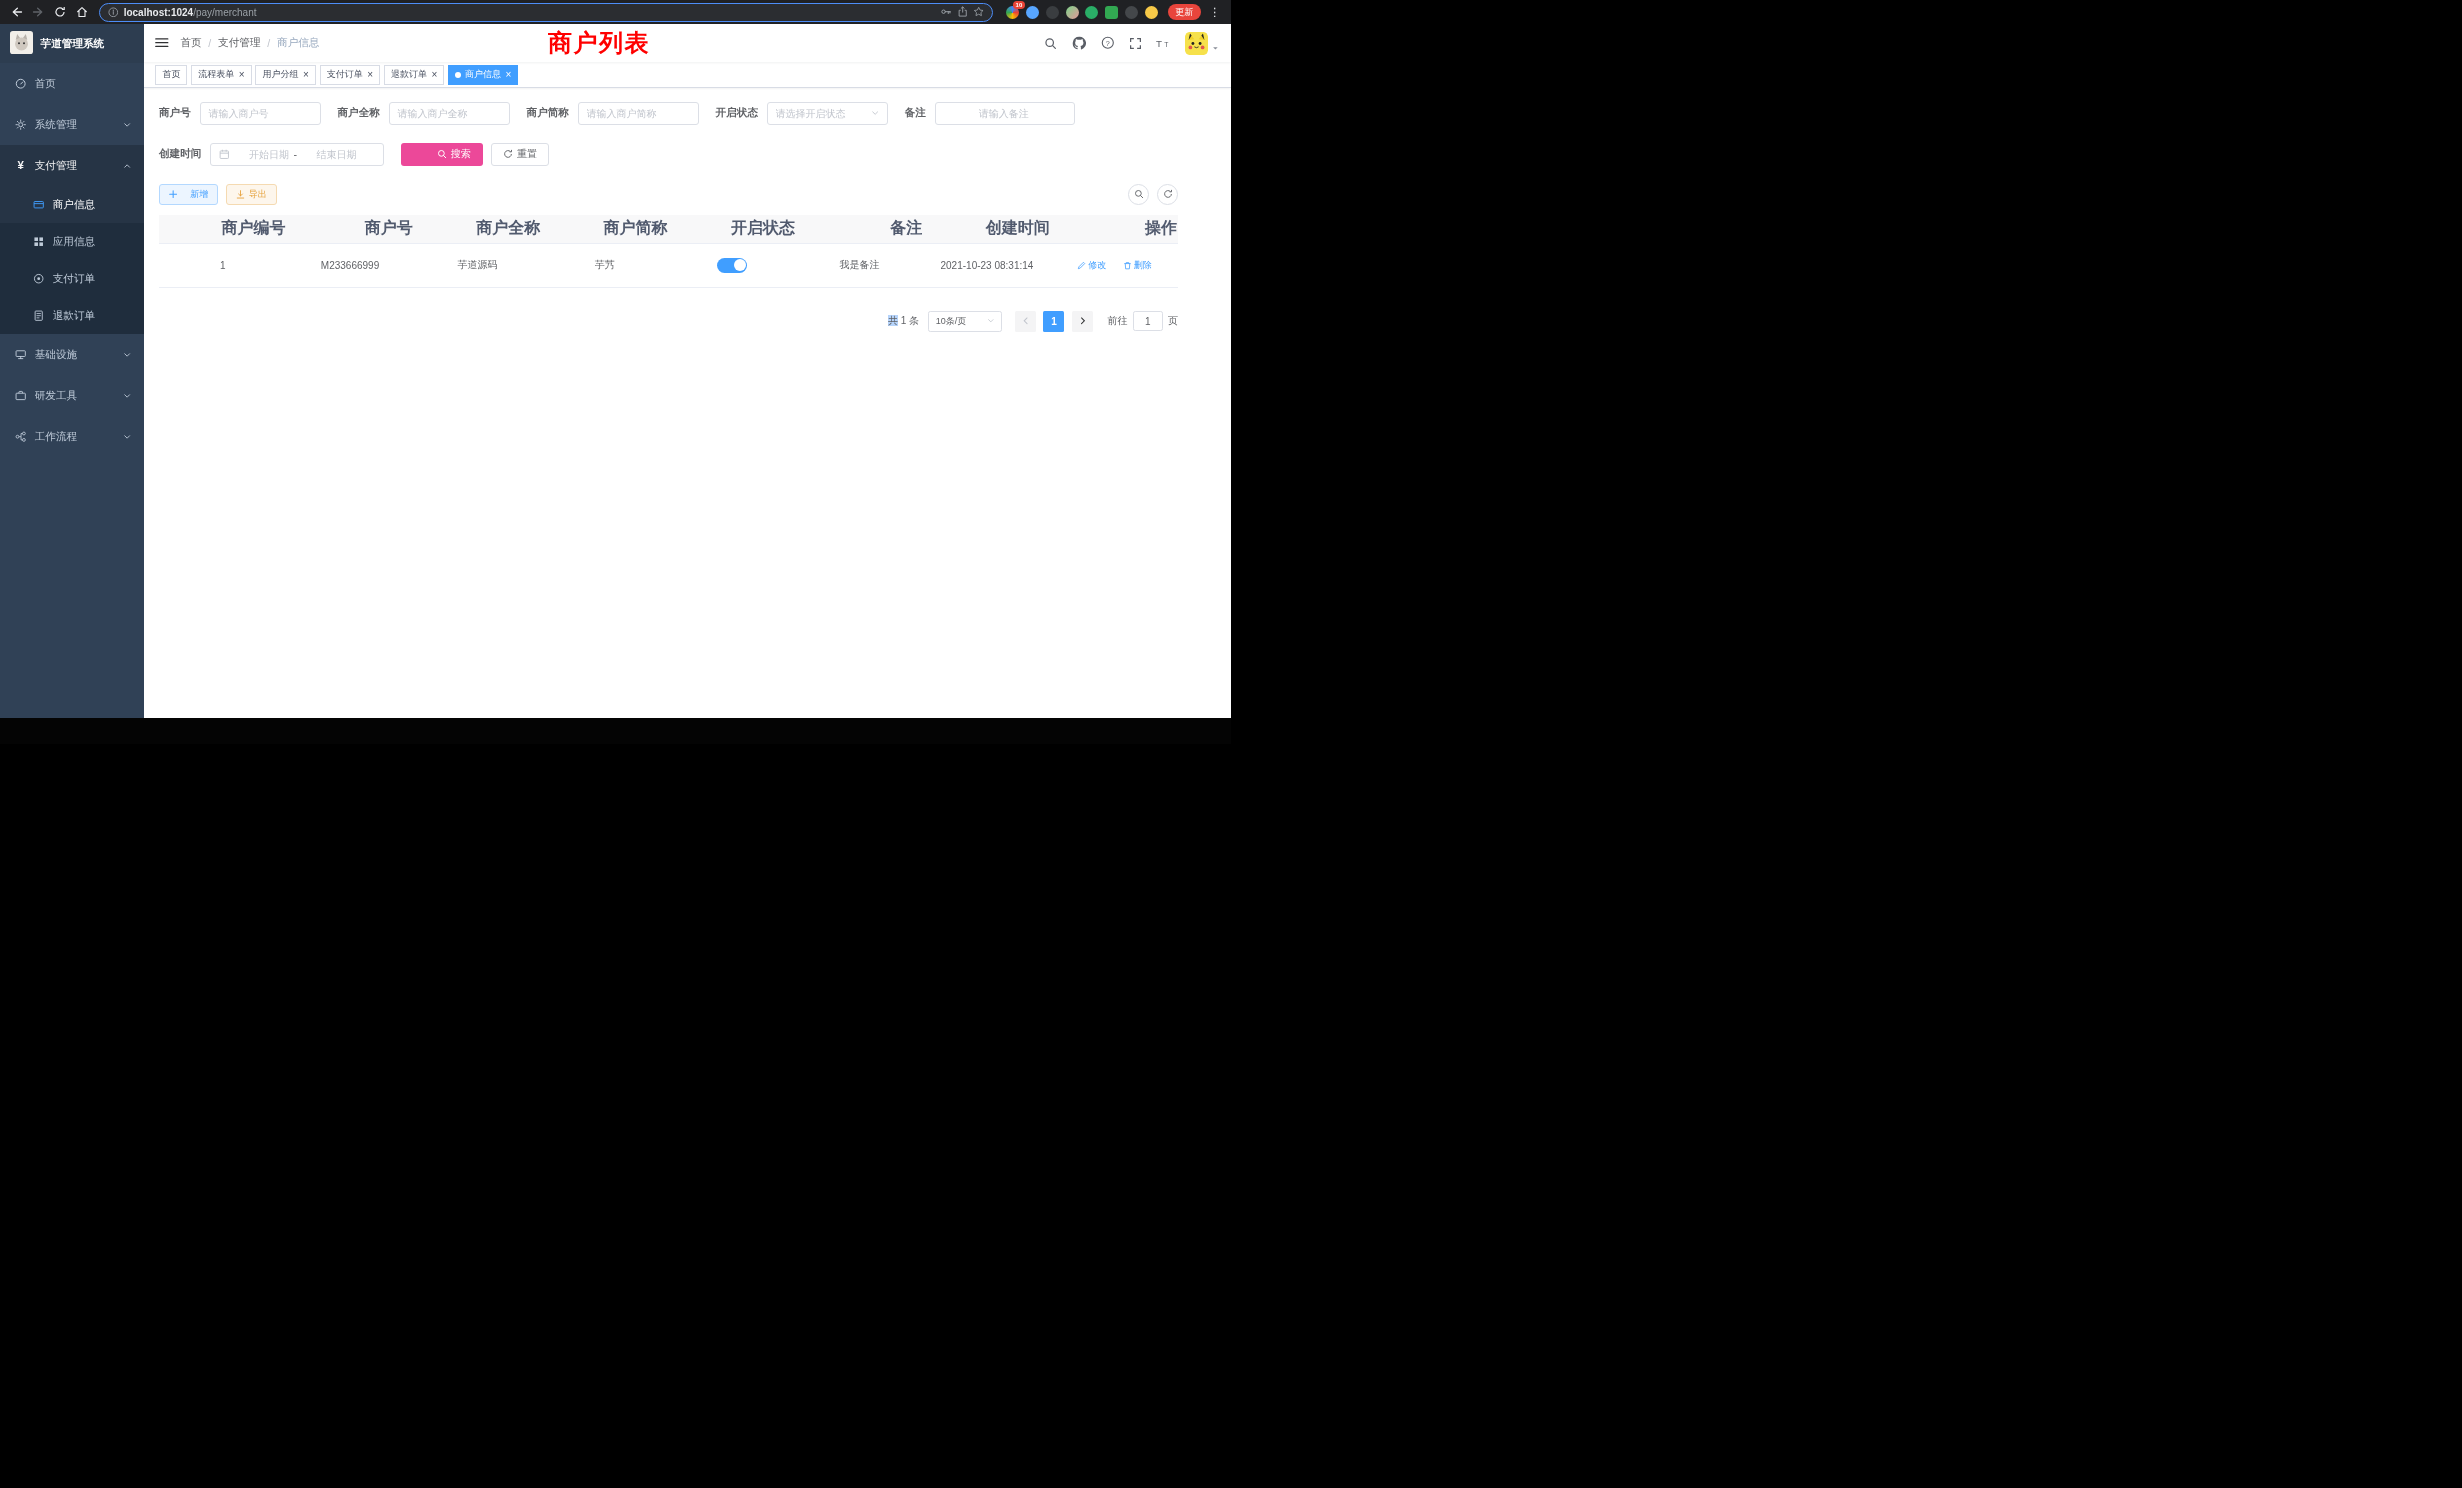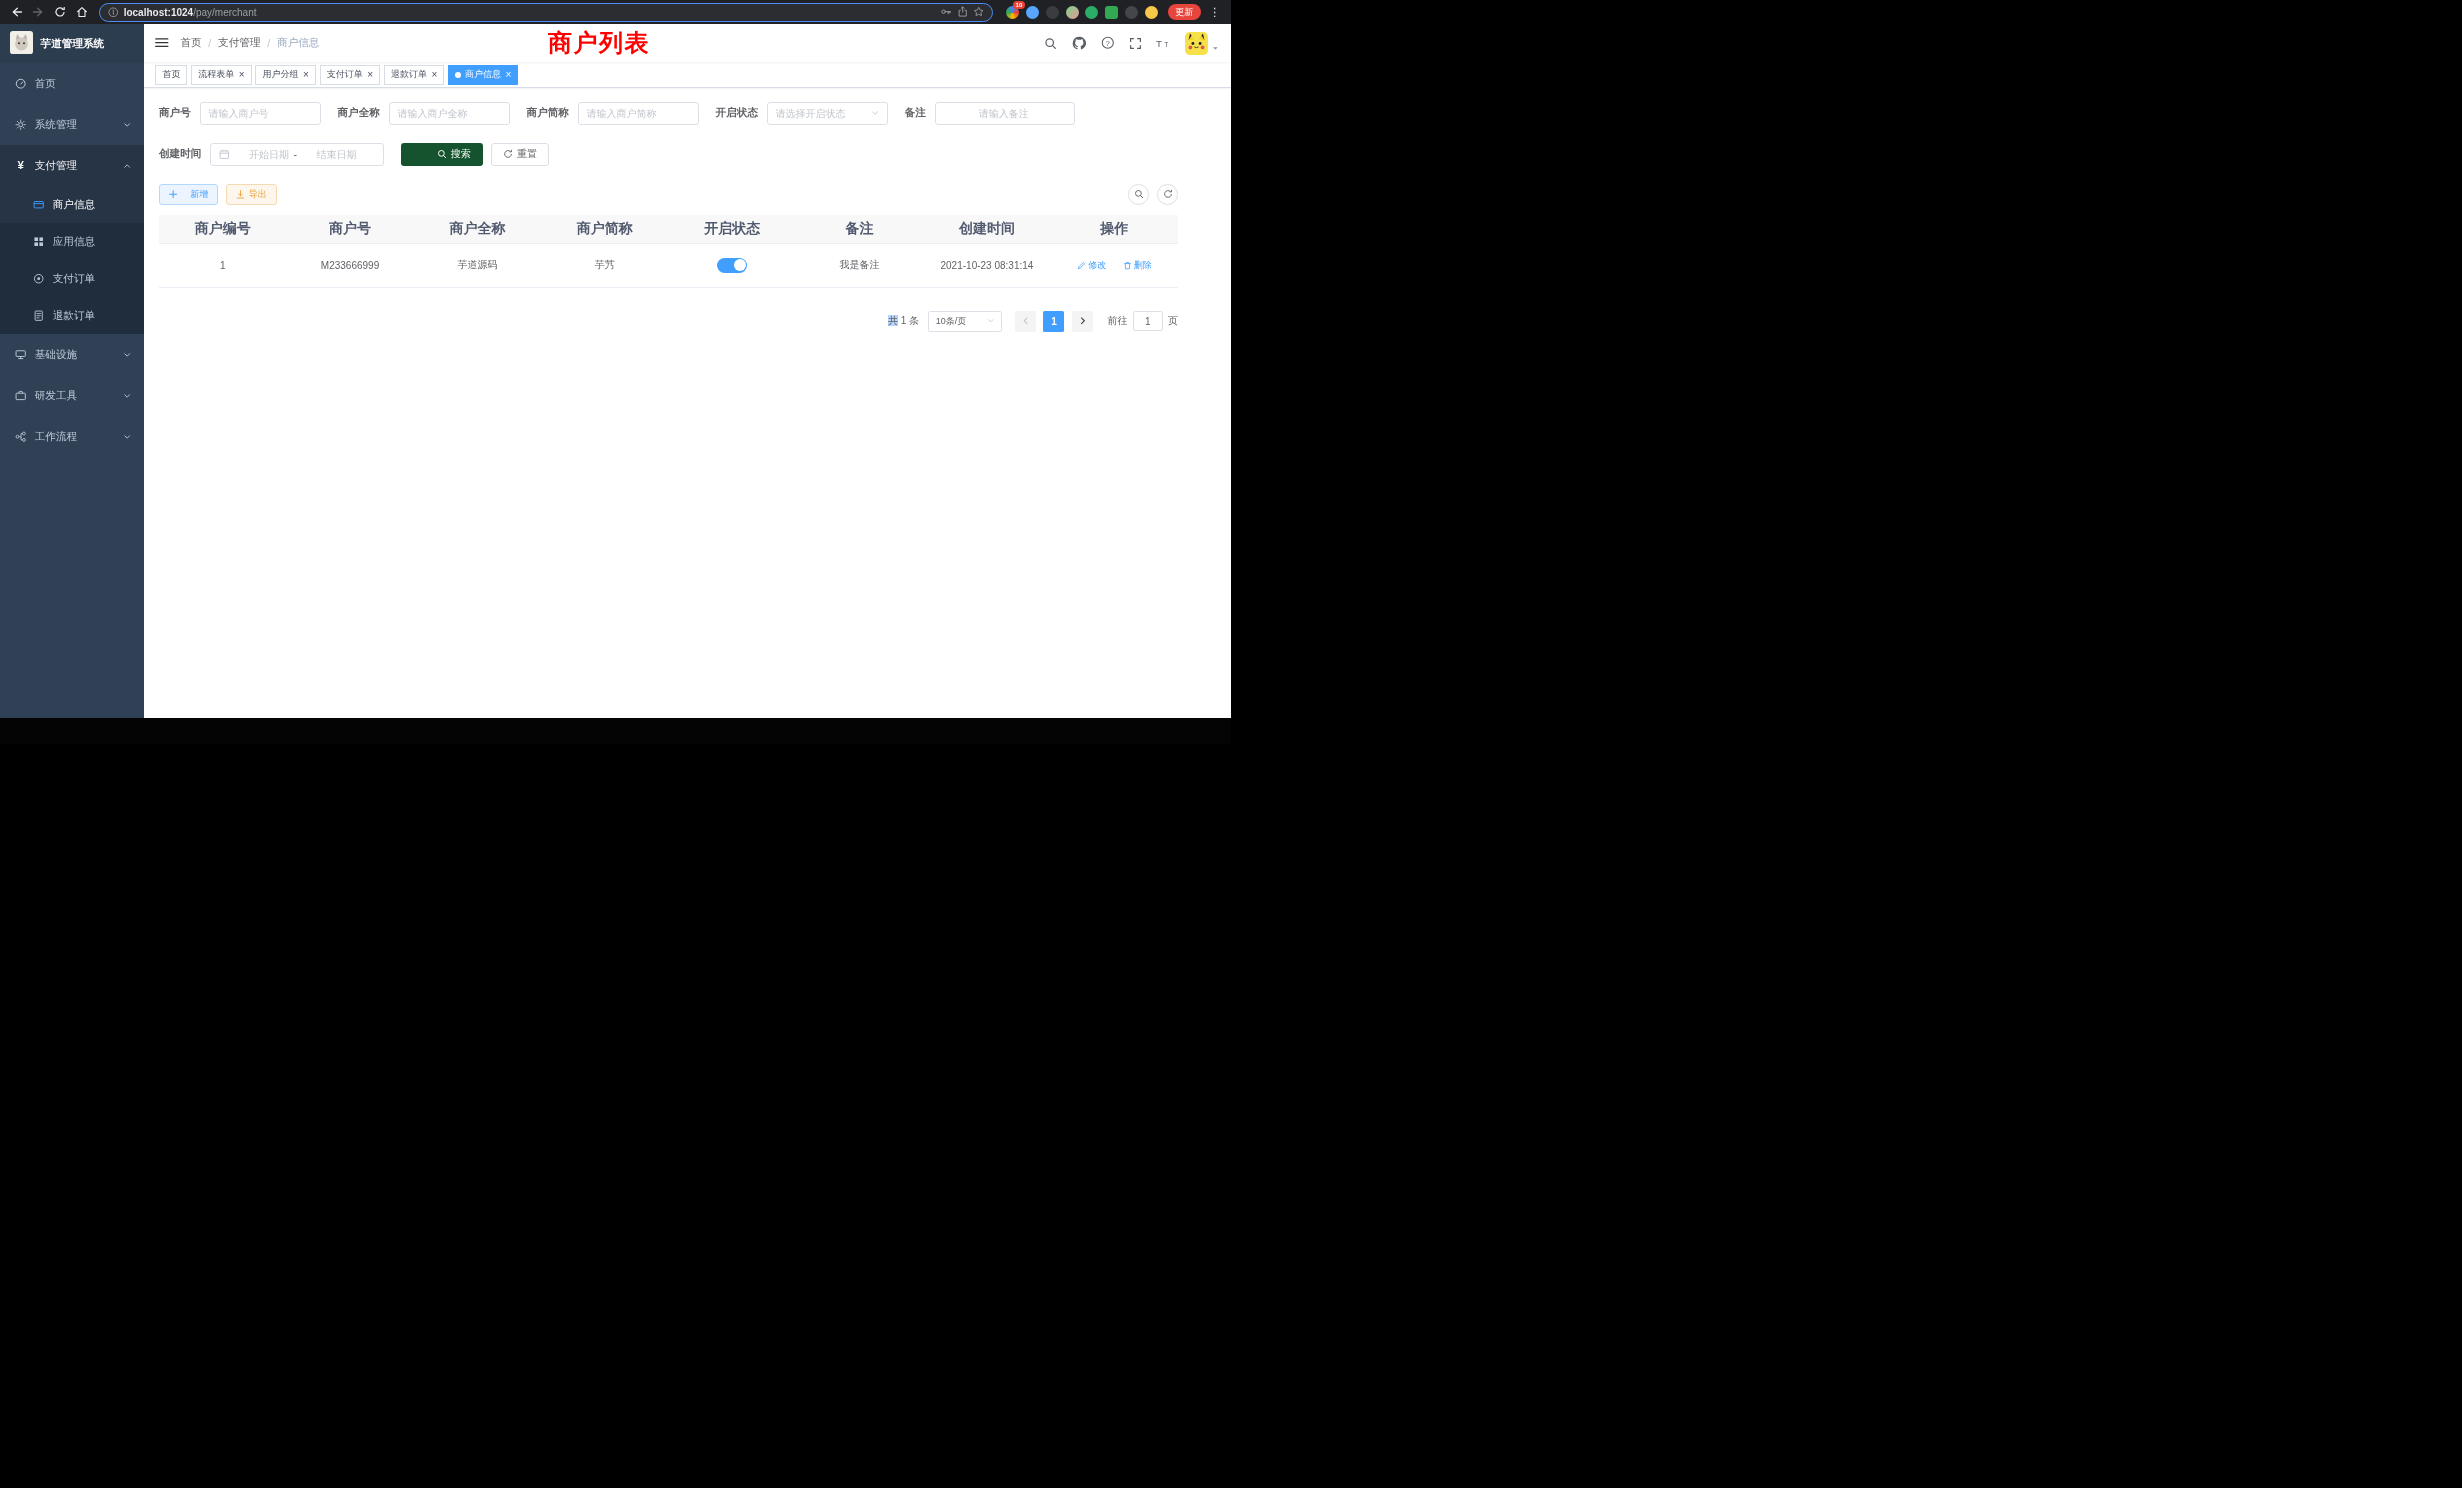--- a/index.html
+++ b/index.html
@@ -85,35 +85,35 @@
   .el-input input::placeholder { color:#c0c4cc; }
   .w160 { width:121px; } .w185 { width:140px;padding-left:43px; } .w230 { width:174px; }
   .sel-arrow { color:#c0c4cc; display:flex; flex:0 0 auto; }
   .cal-ic { color:#c0c4cc; display:flex; flex:0 0 auto; }
   .date-part { width:55px; text-align:center; }
   .date-part input { text-align:right; }
   .date-sep { color:#606266; }
 
   .btn { display:inline-flex; align-items:center; justify-content:center; gap:3.8px; border-radius:3px;
     font-size:10px; height:23px; padding:0 11.4px; border:0.8px solid transparent; cursor:pointer; font-family:inherit; white-space:nowrap; }
-  .btn-primary { background:#14532d; color:#fff;padding-left:35px; }
+  .btn-primary { background:#ec4899; color:#fff;padding-left:35px; }
   .btn-default { background:#fff; border-color:#dcdfe6; color:#606266; }
   .btn-plain-primary { background:#ecf5ff; border-color:#b3d8ff; color:#409eff; height:21px; font-size:9px; padding:0 9px;gap:13px; }
   .btn-plain-warning { background:#fdf6ec; border-color:#f5dab1; color:#e6a23c; height:21px; font-size:9px; padding:0 9px;justify-content:flex-end; }
   .ml10 { margin-left:7.6px; }
 
   .toolbar-row { display:flex; align-items:center; margin:0 0 10.6px 0; }
   .toolbar-sp { flex:1; }
   .circle-btn { width:21px; height:21px; border-radius:50%; border:0.8px solid #dcdfe6; background:#fff;
     color:#606266; display:flex; align-items:center; justify-content:center; margin-left:7.6px; cursor:pointer; }
 
   
   table.el-table { width:100%; border-collapse:collapse; font-size:10px; color:#606266; table-layout:fixed; }
-  .el-table th { background:#f8f8f9; color:#515a6e; font-weight:600; height:28px; text-align:center;
-    border-bottom:0.8px solid #ebeef5; font-size:14px; }
+  .el-table th { background:#f8f8f9; color:#515a6e; font-weight:600; height:28px; text-align:right;
+    border-bottom:0.8px solid #ebeef5; font-size:16px; }
   .el-table td { height:44px; text-align:center; border-bottom:0.8px solid #ebeef5; }
   .switch { width:30px; height:15px; background:#409eff; border-radius:7.6px; position:relative; display:inline-block; cursor:pointer; vertical-align:middle; }
   .switch::after { content:""; position:absolute; top:1.5px; right:1.5px; width:12px; height:12px; border-radius:50%; background:#fff; }
   .op-link { color:#409eff; font-size:9px; display:inline-flex; align-items:center; gap:2.3px; margin:0 6.8px; cursor:pointer; }
 
   
   .pagination { display:flex; align-items:center; justify-content:flex-end; margin-top:23px; font-size:10px; color:#606266; }
   .total { margin-right:9px; white-space:pre; }
   .hl { background:#b6d4fb; }
   .psize { width:74px; height:21px; border:0.8px solid #dcdfe6; border-radius:2.3px; display:flex; align-items:center;

